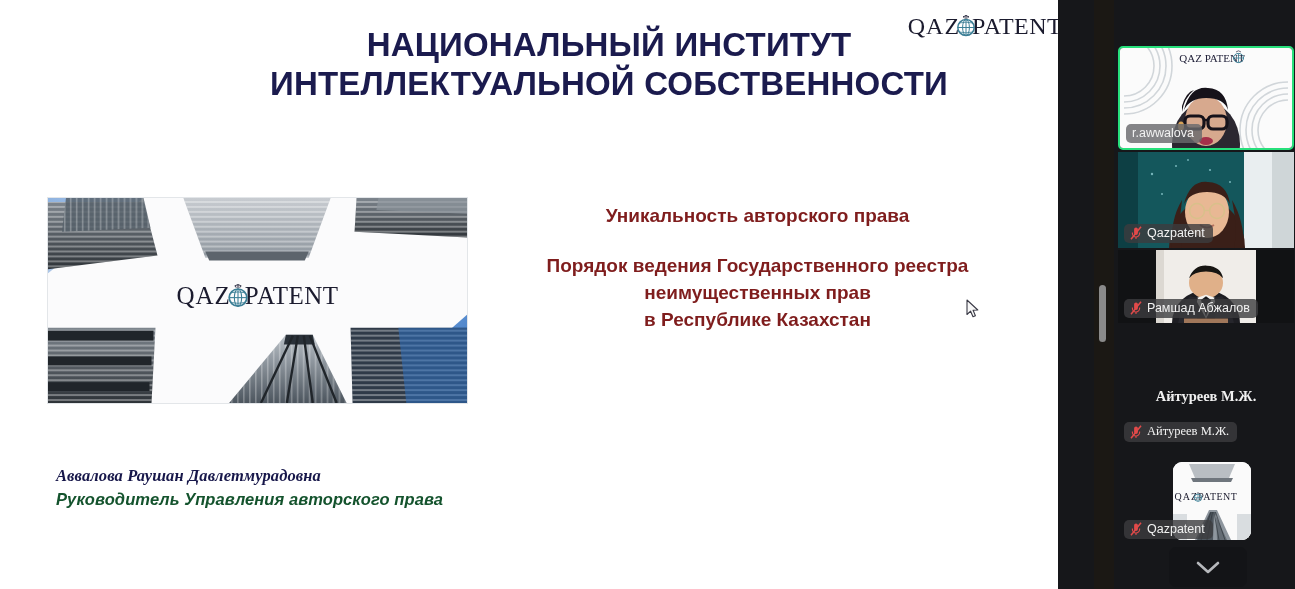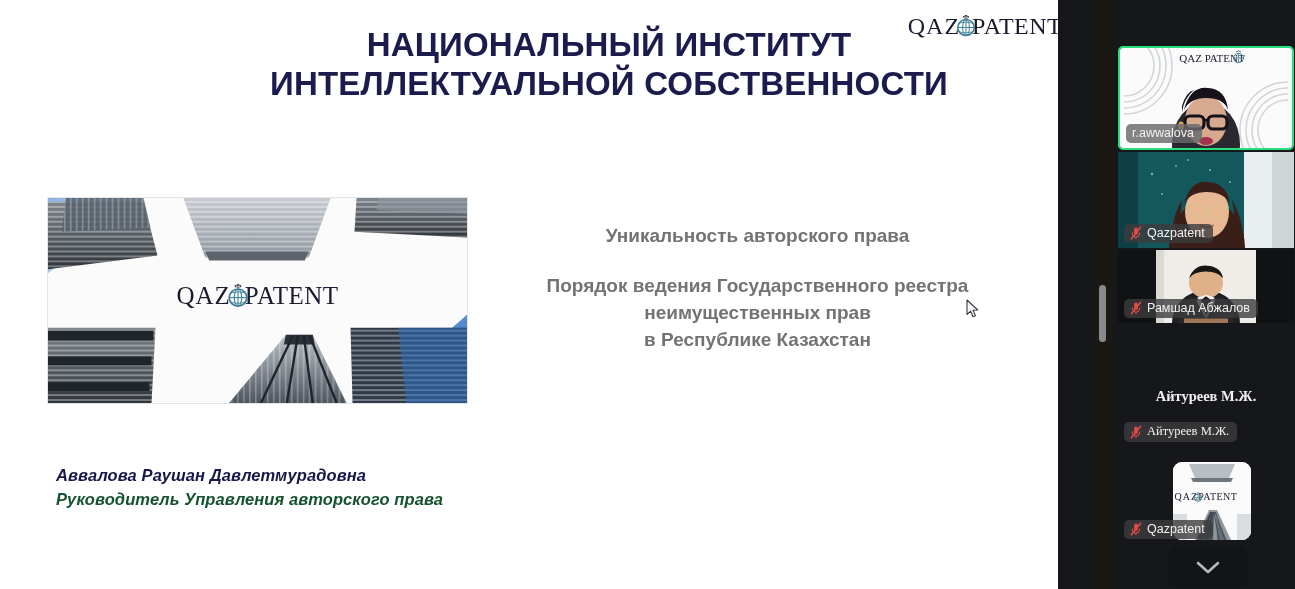--- a/index.html
+++ b/index.html
@@ -74,39 +74,39 @@
     width: 100%;
     text-align: center;
   }
   .photo-logo .logo-wordmark { display: inline-flex; font-size: 25px; }
 
   .slide-body {
     position: absolute;
     left: 500px; top: 203px;
     width: 515px;
     text-align: center;
-    color: #737373;
+    color: #7f1d1d;
     font-weight: bold;
-    margin-top: 20px;
   }
   .body-line-1 { font-size: 19px; line-height: 1.35; }
   .body-gap { height: 24px; }
   .body-line-2 { font-size: 19px; line-height: 1.42; }
 
   .slide-speaker {
     position: absolute;
     left: 56px; top: 464px;
   }
   .speaker-name {
     font-size: 16.5px;
     font-weight: bold;
     font-style: italic;
     color: #17174a;
     letter-spacing: 0.1px;
     line-height: 1.45;
+    font-family: Liberation Serif, serif;
   }
   .speaker-role {
     font-size: 16.5px;
     font-weight: bold;
     font-style: italic;
     color: #14532d;
     letter-spacing: 0.1px;
     line-height: 1.45;
   }
 

